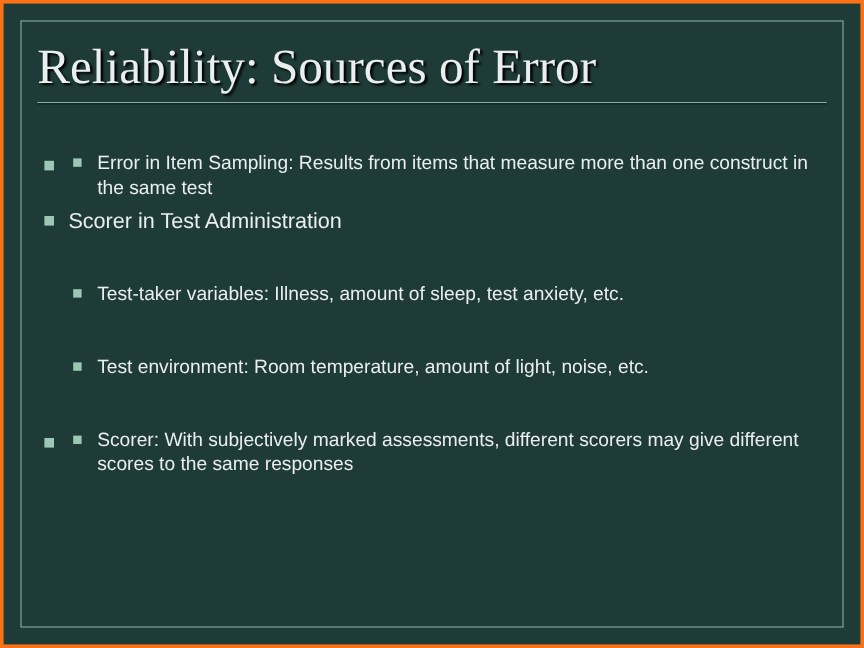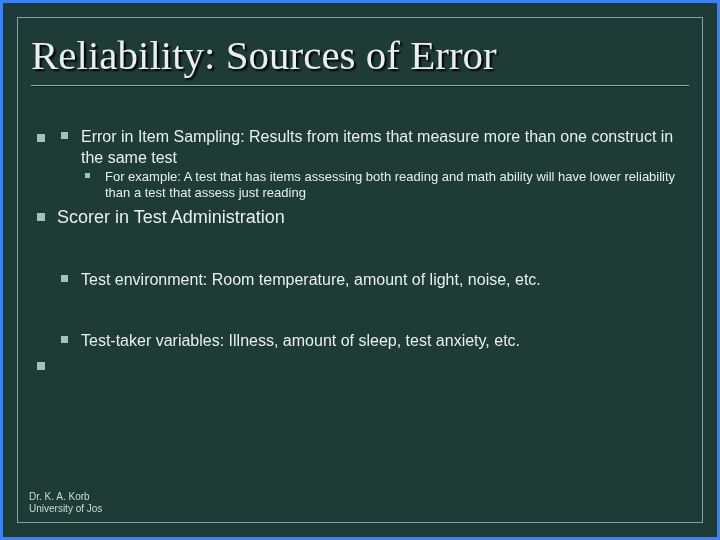--- a/index.html
+++ b/index.html
@@ -8,21 +8,21 @@
     width: 720px;
     height: 540px;
     overflow: hidden;
     font-family: Arial, Helvetica, sans-serif;
   }
   .slide {
     width: 720px;
     height: 540px;
     background: #1f3b38;
     box-sizing: border-box;
-    border: 3px solid #3b82f6;
+    border: 3px solid #f97316;
     position: relative;
     color: #e9eeee;
   }
   .inner {
     position: absolute;
     left: 14px;
     top: 14px;
     right: 14px;
     bottom: 14px;
     border: 1px solid #7aa6a0;
@@ -84,49 +84,45 @@
 
   <div class="body">
     <ul class="l1">
 
       <li>
         <span class="bullet"></span>
         <ul class="l2">
           <li>
             <span class="bullet"></span>
             <span>Error in Item Sampling: Results from items that measure more than one construct in the same test</span>
-            <ul class="l3">
-              <li>
-                <span class="bullet"></span>
-                <span>For example: A test that has items assessing both reading and math ability will have lower reliability than a test that assess just reading</span>
-              </li>
-            </ul>
           </li>
         </ul>
       </li>
 
       <li>
         <span class="bullet"></span>
         <span>Scorer in Test Administration</span>
         <ul class="l2">
           <li>
             <span class="bullet"></span>
-            <span>Test environment: Room temperature, amount of light, noise, etc.</span>
+            <span>Test-taker variables: Illness, amount of sleep, test anxiety, etc.</span>
           </li>
           <li>
             <span class="bullet"></span>
-            <span>Test-taker variables: Illness, amount of sleep, test anxiety, etc.</span>
+            <span>Test environment: Room temperature, amount of light, noise, etc.</span>
           </li>
         </ul>
       </li>
 
       <li>
         <span class="bullet"></span>
+        <ul class="l2">
+          <li>
+            <span class="bullet"></span>
+            <span>Scorer: With subjectively marked assessments, different scorers may give different scores to the same responses</span>
+          </li>
+        </ul>
       </li>
 
     </ul>
   </div>
 
-  <div class="footer">
-    <div>Dr. K. A. Korb</div>
-    <div>University of Jos</div>
-  </div>
 </div>
 
 </body></html>

